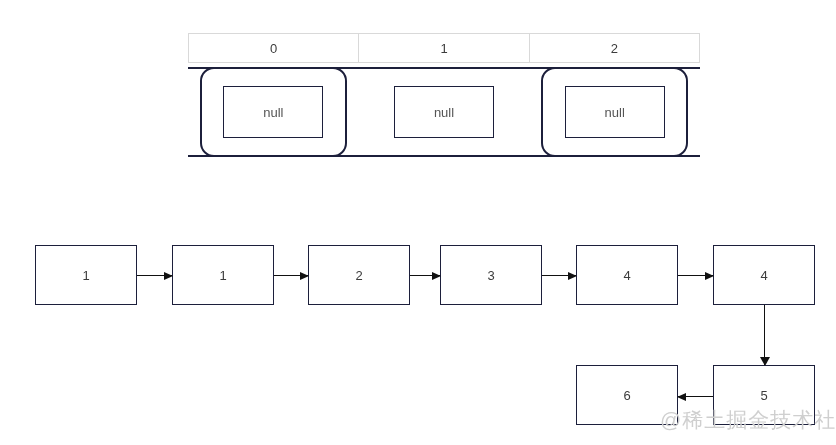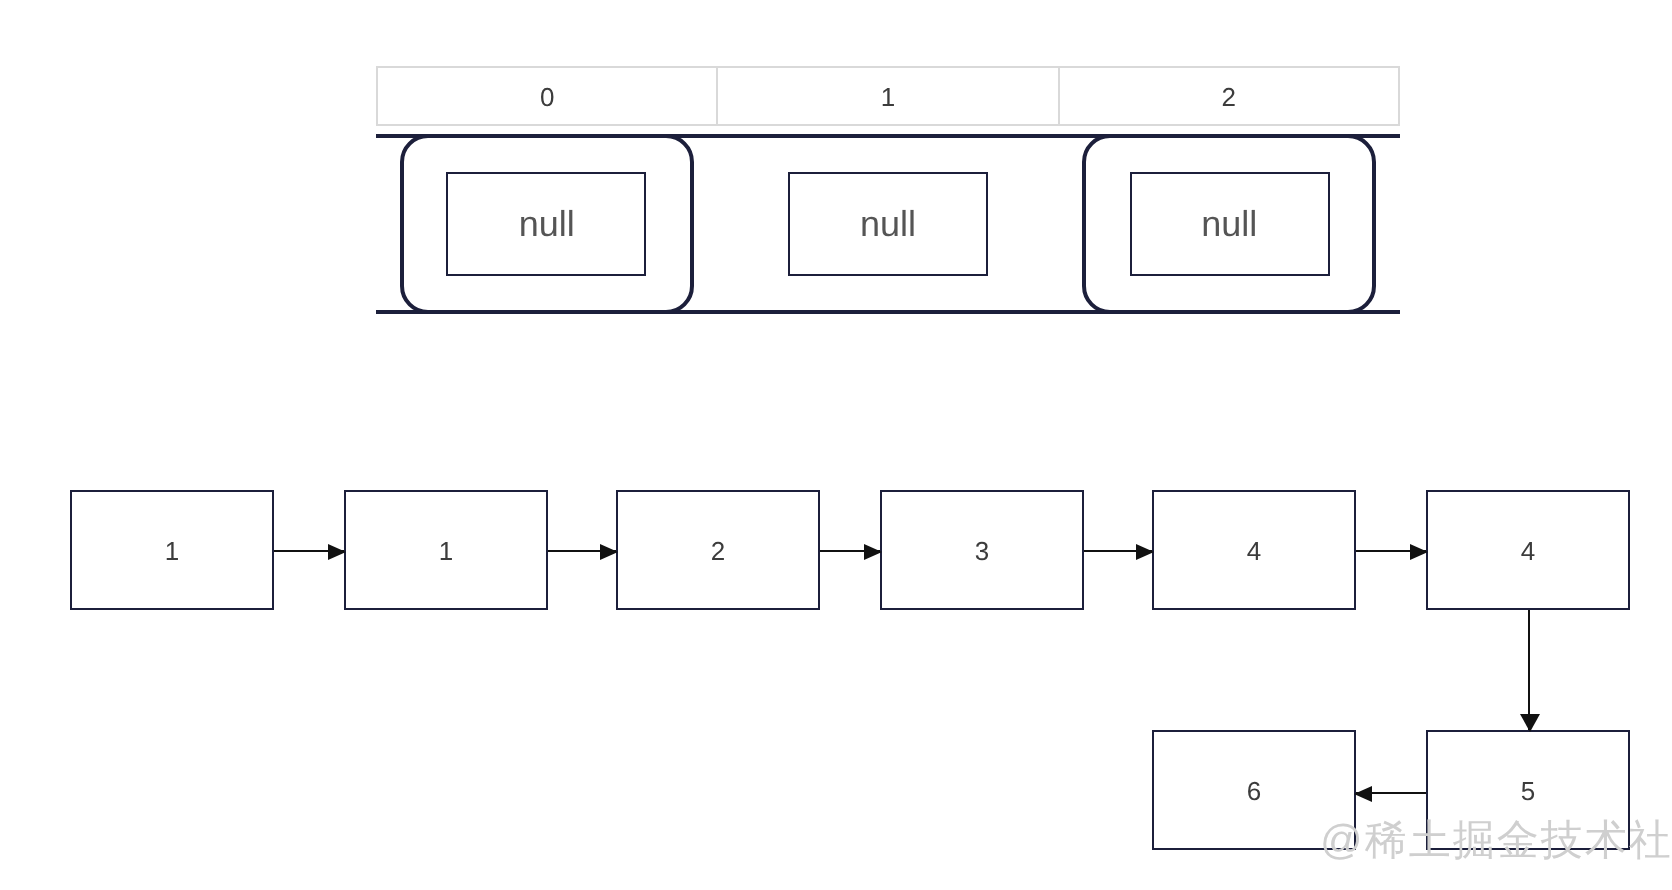--- a/index.html
+++ b/index.html
@@ -84,21 +84,21 @@
     position: relative;
     z-index: 2;
     width: 100px;
     height: 52px;
     box-sizing: border-box;
     border: 1.5px solid #1c1f3b;
     background: #ffffff;
     display: flex;
     align-items: center;
     justify-content: center;
-    font-size: 18px;
+    font-size: 13px;
     color: #555555;
   }
 
   
   .node {
     position: absolute;
     width: 102px;
     height: 60px;
     box-sizing: border-box;
     border: 1.5px solid #1c1f3b;

